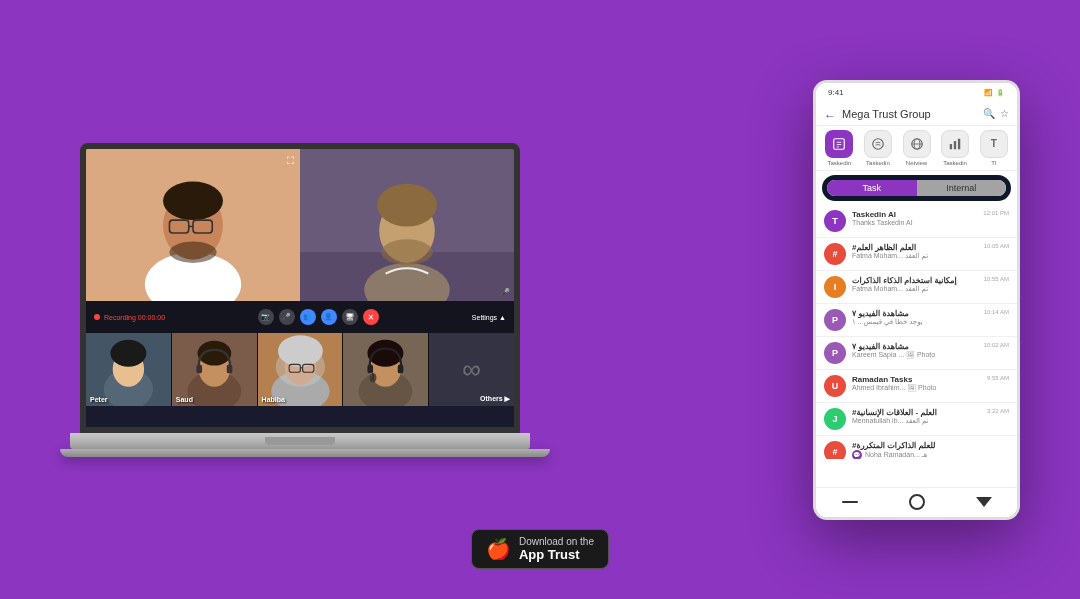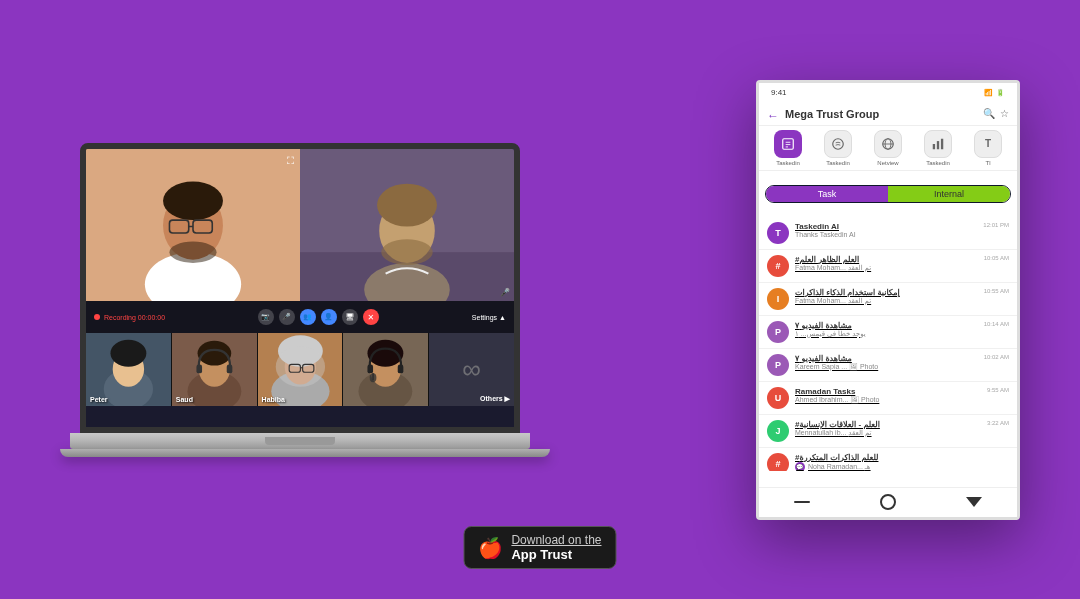--- a/index.html
+++ b/index.html
@@ -124,43 +124,42 @@
     .store-btn-icon {
       font-size: 20px;
     }
 
     .store-btn-text {
       display: flex;
       flex-direction: column;
     }
 
     .store-btn-subtitle {
-      font-size: 12px;
+      font-size: 10px;
       color: #ccc;
-      text-decoration: underline;
     }
 
     .store-btn-title {
       font-size: 13px;
       font-weight: bold;
       color: white;
     }
 
     
     .right-section {
       display: flex;
       align-items: center;
       justify-content: center;
     }
 
     .phone-wrapper {
-      width: 264px;
+      width: 207px;
       height: 440px;
       background: white;
-      border-radius: 4px;
+      border-radius: 14px;
       box-shadow: 0 20px 60px rgba(0,0,0,0.4);
       overflow: hidden;
       position: relative;
       border: 3px solid #ddd;
     }
 
     .phone-status-bar {
       height: 20px;
       background: white;
       display: flex;
@@ -181,21 +180,21 @@
     }
 
     .back-arrow {
       color: #7B35C0;
       font-size: 12px;
       font-weight: bold;
     }
 
     .group-title {
       font-size: 11px;
-      font-weight: bold;
+      font-weight: normal;
       color: #333;
       flex: 1;
     }
 
     .nav-icons {
       display: flex;
       gap: 4px;
       color: #666;
       font-size: 10px;
     }
@@ -230,41 +229,41 @@
     }
 
     .tab-icon-label {
       font-size: 6px;
       color: #666;
       text-align: center;
     }
 
     .task-internal-tabs {
       display: flex;
-      margin: 14px 6px;
+      margin: 4px 6px;
       border-radius: 20px;
       overflow: hidden;
-      border: 1px solid #0f172a;
+      border: 5px solid #0f172a;
     }
 
     .task-tab {
       flex: 1;
       text-align: center;
       padding: 3px 0;
       font-size: 9px;
       cursor: pointer;
     }
 
     .task-tab.active {
       background: #8B35C0;
       color: white;
     }
 
     .task-tab.inactive {
-      background: #84cc16;
+      background: #a3a3a3;
       color: #333;
     }
 
     .chat-list {
       overflow-y: auto;
       height: calc(100% - 180px);
     }
 
     .chat-item {
       display: flex;
@@ -283,21 +282,20 @@
       justify-content: center;
       font-size: 9px;
       color: white;
       font-weight: bold;
       flex-shrink: 0;
     }
 
     .chat-content {
       flex: 1;
       min-width: 0;
-      text-decoration: underline;
     }
 
     .chat-name {
       font-size: 8px;
       font-weight: bold;
       color: #333;
     }
 
     .chat-preview {
       font-size: 7px;

